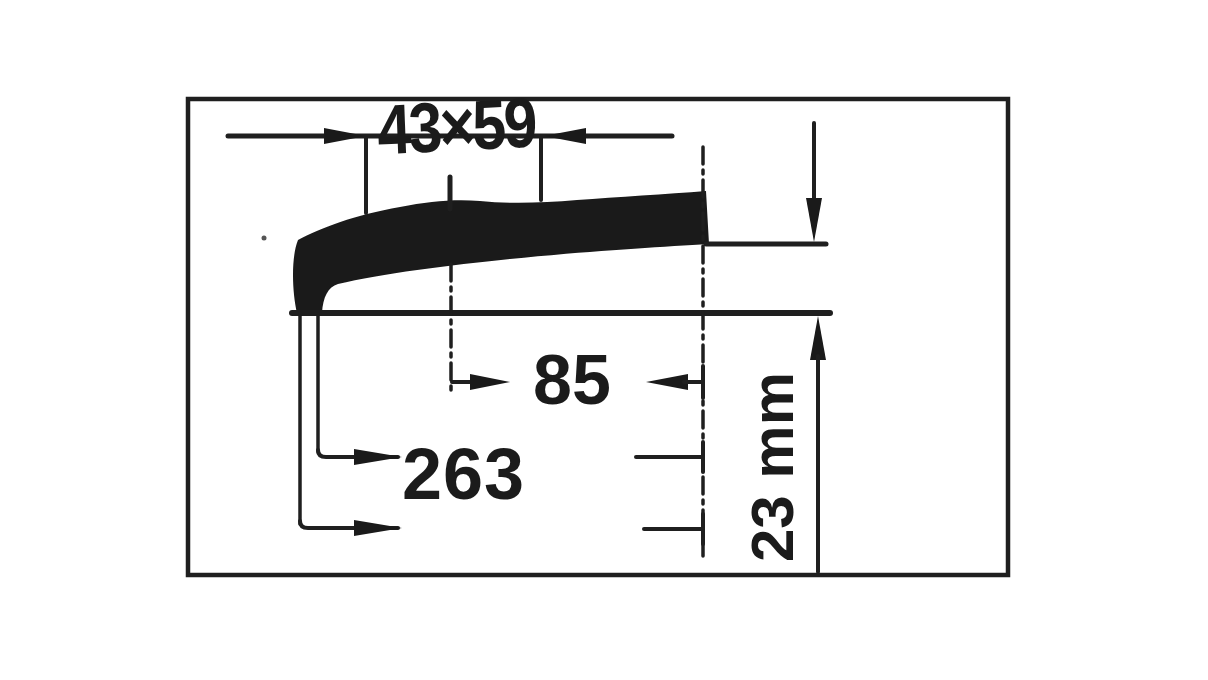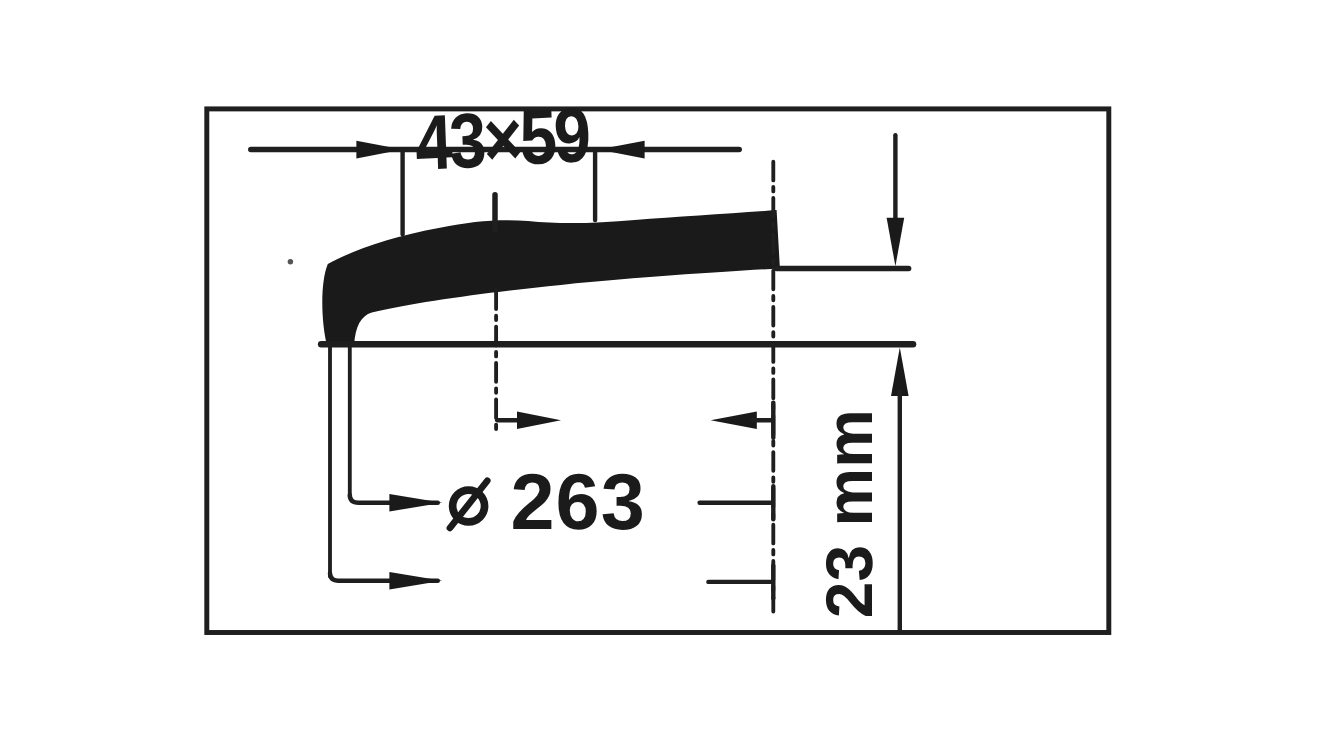--- a/index.html
+++ b/index.html
@@ -19,21 +19,21 @@
   .lbl-topwidth{
     left:360px;top:90px;width:192px;height:72px;font-size:69px;
     letter-spacing:-3px;transform:scale(.88,1.02) rotate(-2.5deg);
   }
   .lbl-depth{left:520px;top:349px;width:104px;height:62px;font-size:70px;}
   .dia-row{
     position:absolute;display:flex;align-items:center;gap:14px;
     font-weight:700;color:#1b1b1b;line-height:1;
   }
   .dia-row .val{font-size:72px;letter-spacing:1px;}
-  .dia-263{left:402px;top:424px;height:66px;}
+  .dia-263{left:402px;top:424px;height:66px;flex-direction:column;}
   .dia-275{left:398px;top:494px;height:66px;}
   .lbl-thickness{
     left:668px;top:434px;width:210px;height:66px;font-size:60px;
     transform:rotate(-90deg);letter-spacing:0px;
   }
   .phi-icon{display:block;}
 </style>
 </head>
 <body>
 
@@ -106,20 +106,21 @@
       <polygon class="fillink" points="814,242 806,198 822,198"></polygon>
       <polygon class="fillink" points="818,316 810,360 826,360"></polygon>
       <path class="ink" stroke-width="4" d="M818,356 V572"></path>
     </g>
 
     <circle cx="264" cy="238" r="2.5" fill="#555"></circle>
   </svg>
 
   <div class="lbl lbl-topwidth">43×59</div>
 
+  <div class="lbl lbl-depth">85</div>
 
   <div class="dia-row dia-263">
     <svg class="phi-icon" width="48" height="58" viewBox="0 0 48 58">
       <circle cx="24" cy="32" r="14.5" stroke="#1b1b1b" stroke-width="7" fill="none"></circle>
       <line x1="7" y1="52" x2="41" y2="9" stroke="#1b1b1b" stroke-width="6" stroke-linecap="round"></line>
     </svg>
     <span class="val">263</span>
   </div>
 
 

